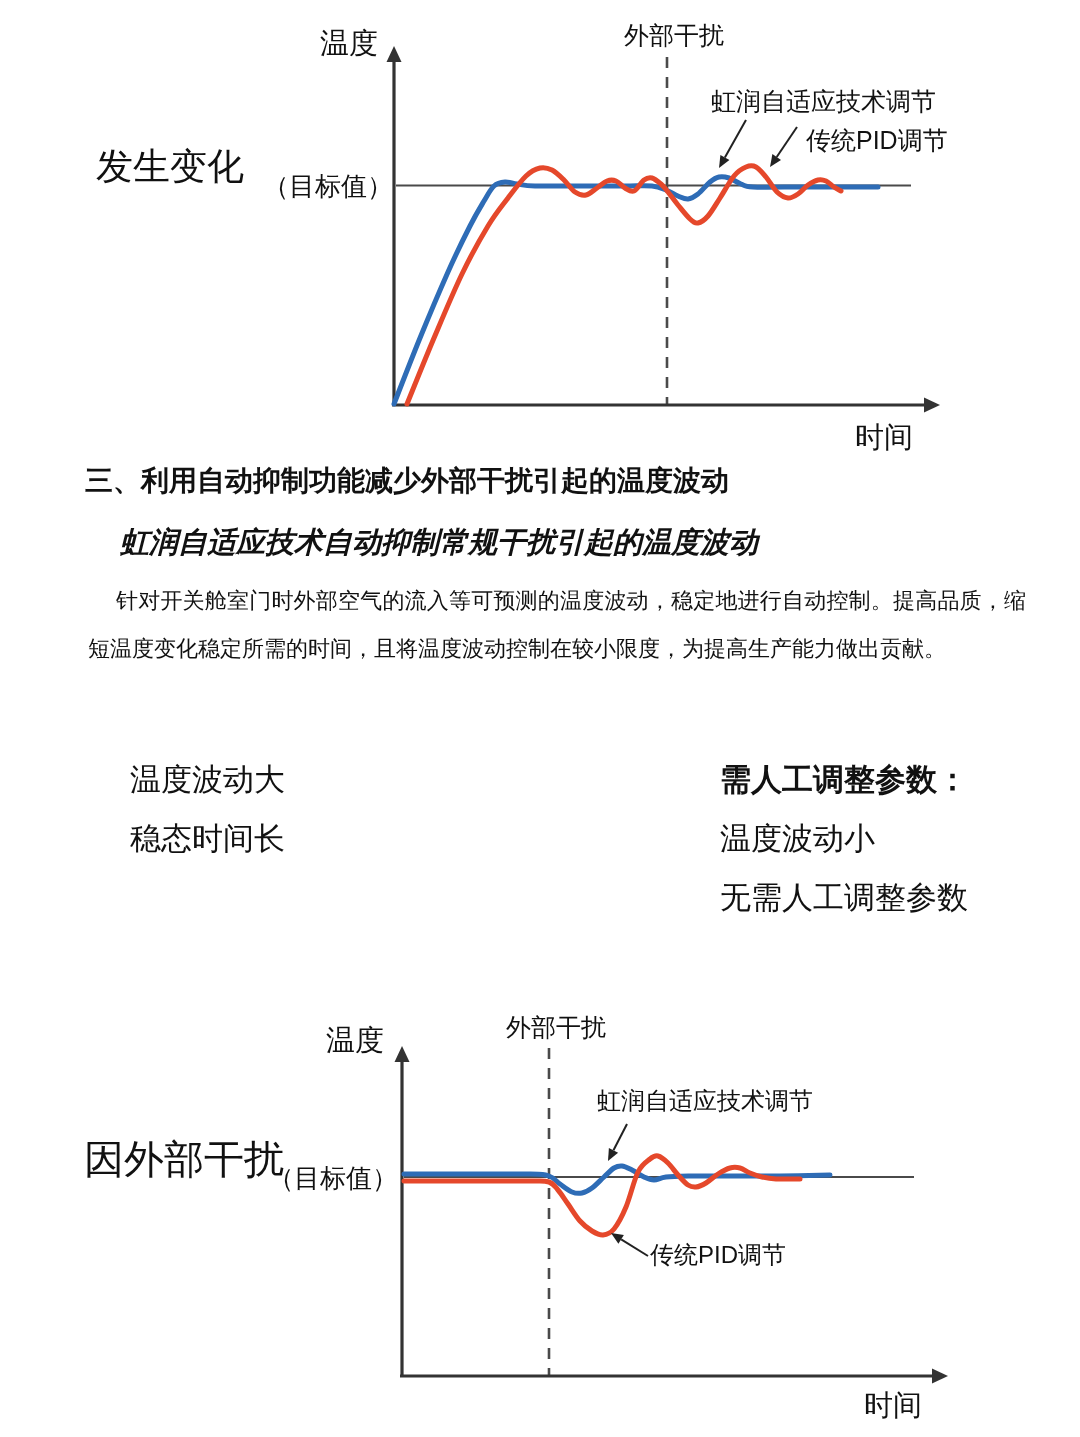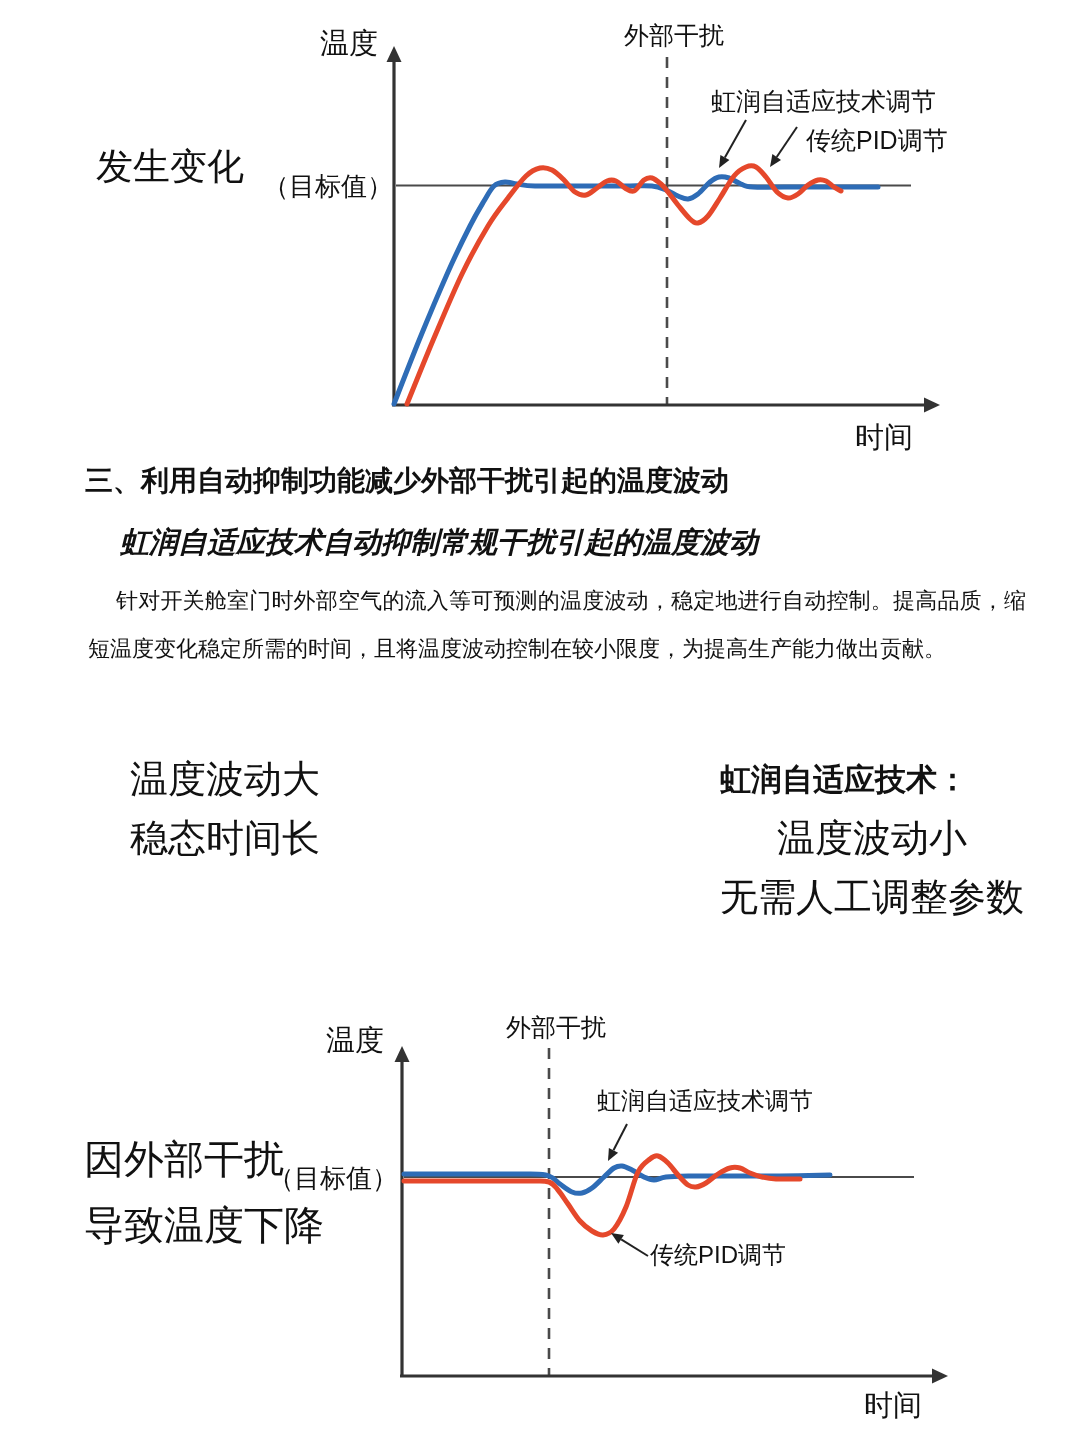--- a/index.html
+++ b/index.html
@@ -15,21 +15,21 @@
   #t-side{left:96px;top:134px;font-size:37px;line-height:66px;}
   #t-s1{left:711px;top:85px;font-size:25px;}
   #t-s2{left:806px;top:124px;font-size:25px;}
   #t-xlabel{left:855px;top:418px;font-size:29px;}
   #heading{left:85px;top:462px;font-size:28px;font-weight:700;}
   #subheading{left:120px;top:523px;font-size:29px;font-weight:700;font-style:italic;}
   #paragraph{left:88px;top:577px;width:938px;font-size:22px;line-height:48px;text-align:justify;text-indent:28px;white-space:normal;}
   #cmp-left{left:130px;top:750px;}
   #cmp-right{left:720px;top:750px;}
   .cmp-title{font-size:31px;font-weight:700;line-height:59px;white-space:nowrap;}
-  .cmp-item{font-size:38px;line-height:59px;white-space:nowrap;text-align:center;}
+  .cmp-item{font-size:31px;line-height:59px;white-space:nowrap;}
   #vs{left:428px;top:792px;font-family:"DejaVu Serif",serif;font-style:italic;}
   #vs .v{font-size:102px;}
   #vs .s{font-size:102px;color:#111;margin-left:-10px;position:relative;top:6px;}
   #b-ylabel{left:326px;top:1021px;font-size:29px;}
   #b-disturb{left:506px;top:1011px;font-size:25px;}
   #b-target{left:268px;top:1161px;width:130px;text-align:right;font-size:26px;}
   #b-side{left:60px;top:1126px;font-size:40px;line-height:66px;margin-left:24px;}
   #b-s1{left:597px;top:1085px;font-size:24px;}
   #b-s2{left:650px;top:1239px;font-size:24px;}
   #b-xlabel{left:864px;top:1386px;font-size:29px;}
@@ -80,28 +80,27 @@
 
   <div class="lbl" id="heading">三、利用自动抑制功能减少外部干扰引起的温度波动</div>
   <div class="lbl" id="subheading">虹润自适应技术自动抑制常规干扰引起的温度波动</div>
   <div class="lbl" id="paragraph">针对开关舱室门时外部空气的流入等可预测的温度波动，稳定地进行自动控制。提高品质，缩短温度变化稳定所需的时间，且将温度波动控制在较小限度，为提高生产能力做出贡献。</div>
 
   <div class="lbl" id="cmp-left">
     <div class="cmp-item">温度波动大</div>
     <div class="cmp-item">稳态时间长</div>
   </div>
   <div class="lbl" id="cmp-right">
-    <div class="cmp-title">虹润自适应技术：</div>
+    <div class="cmp-title">需人工调整参数：</div>
     <div class="cmp-item">温度波动小</div>
     <div class="cmp-item">无需人工调整参数</div>
   </div>
 
   <div class="lbl" id="b-side">
     <div>因外部干扰</div>
-    <div>导致温度下降</div>
   </div>
   <div class="lbl" id="b-ylabel">温度</div>
   <div class="lbl" id="b-disturb">外部干扰</div>
   <div class="lbl" id="b-target">（目标值）</div>
   <div class="lbl" id="b-s1">虹润自适应技术调节</div>
   <div class="lbl" id="b-s2">传统PID调节</div>
   <div class="lbl" id="b-xlabel">时间</div>
 
 </div>
 

